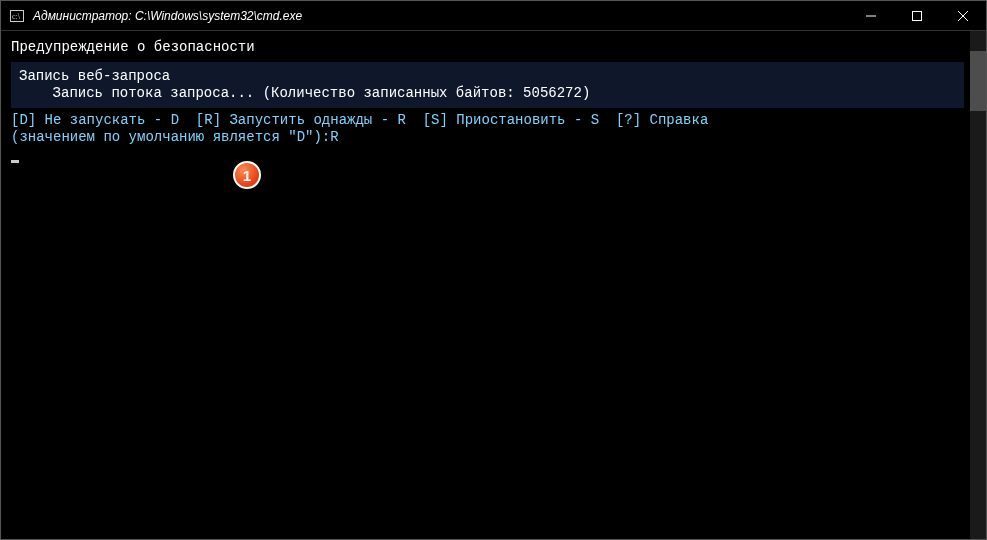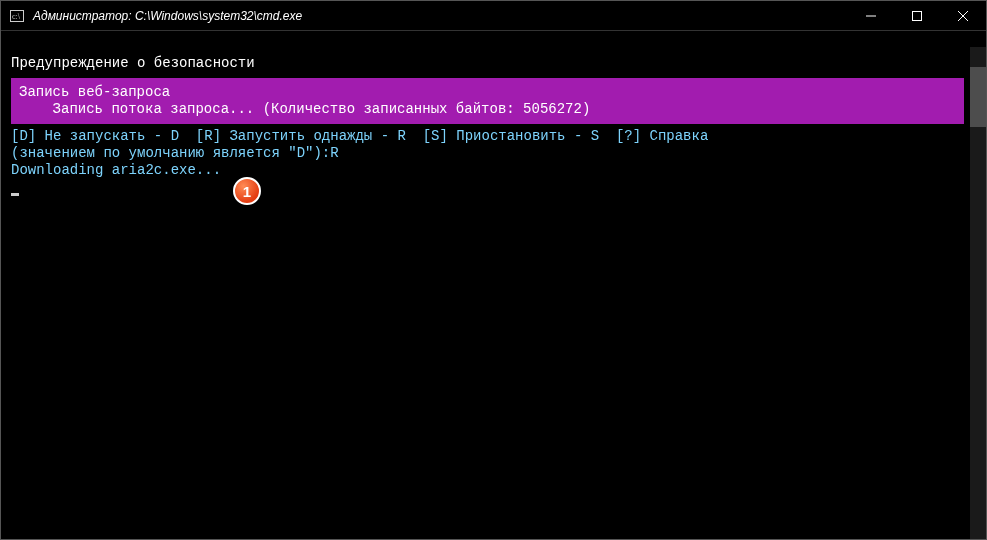--- a/index.html
+++ b/index.html
@@ -38,35 +38,34 @@
   }
   .win-btn svg { stroke: #fff; fill: none; stroke-width: 1; }
   .content {
     flex: 1;
     position: relative;
     padding: 8px 8px 8px 10px;
     font-size: 14px;
     line-height: 17px;
     color: #ccc;
     overflow: hidden;
-    margin-top: 16px;
   }
   .scroll-track {
     position: absolute; right: 0; top: 0;
     width: 16px; height: 100%;
     background: #1a1a1a;
   }
   .scroll-thumb {
     position: absolute; right: 0; top: 20px;
     width: 16px; height: 60px;
     background: #4d4d4d;
   }
   .warn-line { color: #fff; margin-bottom: 6px; }
   .progress-block {
-    background: #a21caf;
+    background: #0f172a;
     color: #fff;
     padding: 6px 8px 6px 8px;
     margin-right: 14px;
     margin-bottom: 4px;
     white-space: pre;
   }
   .prompt-line { white-space: pre; color: #7dd3fc; }
   .cursor {
     display: inline-block;
     width: 8px; height: 3px;
@@ -127,21 +126,20 @@
       <div class="scroll-thumb"></div>
     </div>
 
     <div class="warn-line">Предупреждение о безопасности</div>
 
     <div class="progress-block"><span>Запись веб-запроса</span>
 <span>    Запись потока запроса... (Количество записанных байтов: 5056272)</span></div>
 
     <div class="prompt-line">[D] Не запускать - D  [R] Запустить однажды - R  [S] Приостановить - S  [?] Справка</div>
     <div class="prompt-line">(значением по умолчанию является "D"):R</div>
-    <div class="prompt-line">Downloading aria2c.exe...</div>
     <div><span class="cursor"></span></div>
 
     <div class="callout">
       <span>1</span>
     </div>
   </div>
 
 </div>
 
 </body></html>

